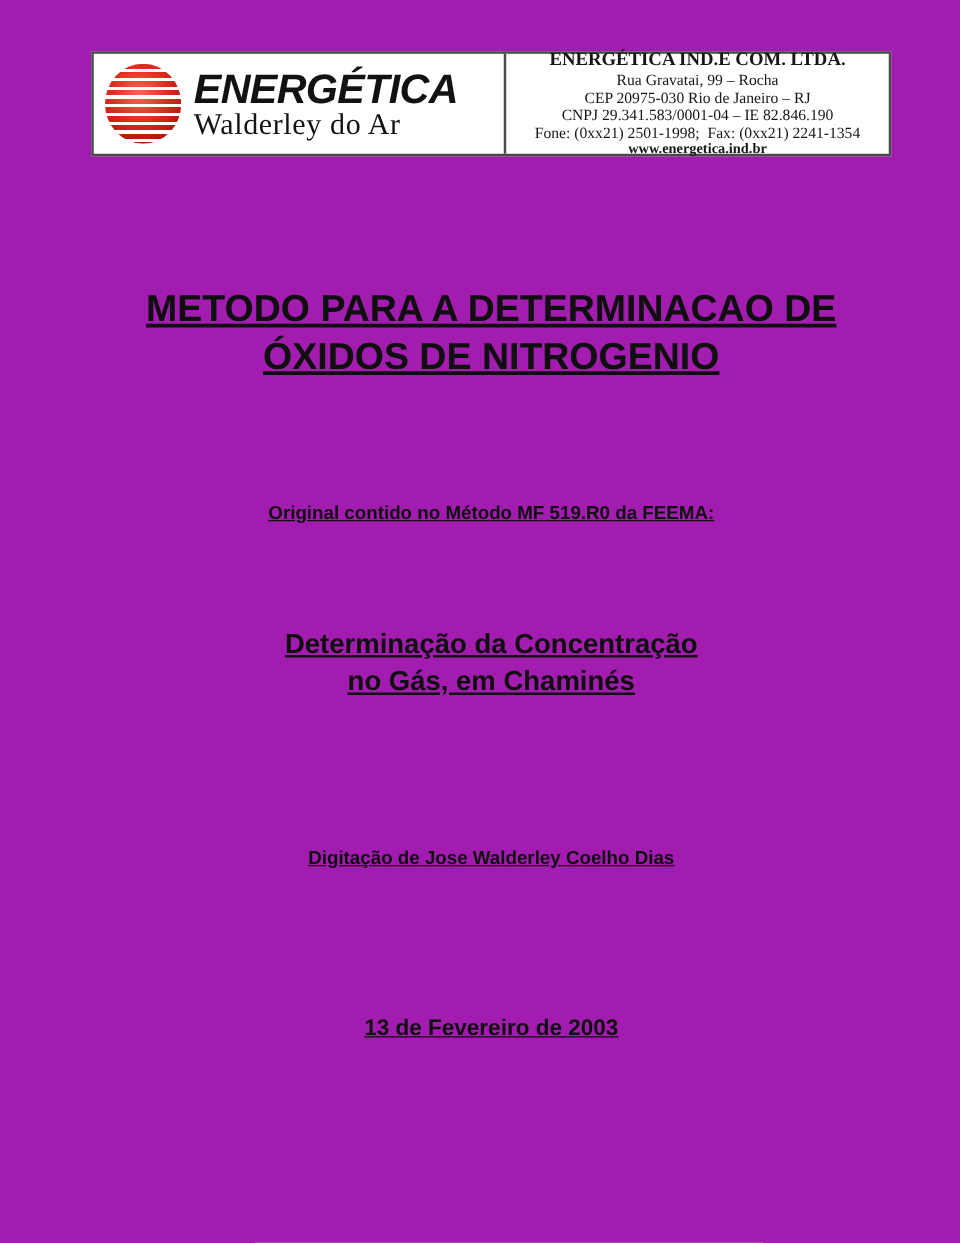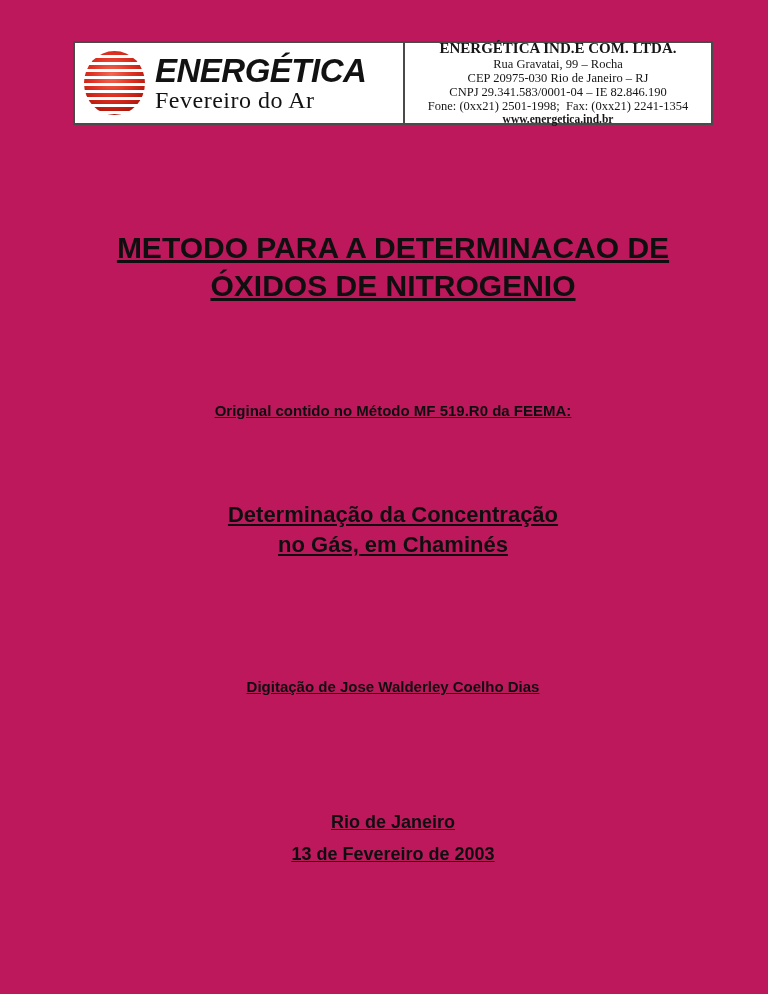--- a/index.html
+++ b/index.html
@@ -1,19 +1,19 @@
 <!DOCTYPE html>
 <html><head>
 <meta charset="utf-8">
 <style>
   html,body{margin:0;padding:0;background:#888;}
   .page{
     position:relative;
     width:768px;height:994px;
-    background:#be185d;
+    background:#a21caf;
     margin:0 auto;
     font-family:"Liberation Sans", sans-serif;
     color:#111;
     overflow:hidden;
   }
   
   .header-box{
     position:absolute;
     left:73px;top:41px;
     width:640px;height:84px;
@@ -115,21 +115,21 @@
 </head>
 <body>
 
 <div class="page">
 
   <div class="header-box">
     <div class="logo-cell">
       <div class="globe"></div>
       <div class="logo-text">
         <div class="brand">ENERGÉTICA</div>
-        <div class="tagline">Fevereiro do Ar</div>
+        <div class="tagline">Walderley do Ar</div>
       </div>
     </div>
     <div class="company-cell">
       <div class="co-name">ENERGÉTICA IND.E COM. LTDA.</div>
       <div class="co-line">Rua Gravatai, 99 – Rocha</div>
       <div class="co-line">CEP 20975-030 Rio de Janeiro – RJ</div>
       <div class="co-line">CNPJ 29.341.583/0001-04 – IE 82.846.190</div>
       <div class="co-line">Fone: (0xx21) 2501-1998;  Fax: (0xx21) 2241-1354</div>
       <div class="co-site">www.energetica.ind.br</div>
     </div>
@@ -143,17 +143,16 @@
   <div class="centered source-note">Original contido no Método MF 519.R0 da FEEMA:</div>
 
   <div class="centered doc-subtitle">
     <div>Determinação da Concentração</div>
     <div>no Gás, em Chaminés</div>
   </div>
 
   <div class="centered credit">Digitação de Jose Walderley Coelho Dias</div>
 
   <div class="centered place-date">
-    <div>Rio de Janeiro</div>
     <div>13 de Fevereiro de 2003</div>
   </div>
 
 </div>
 
 </body></html>

